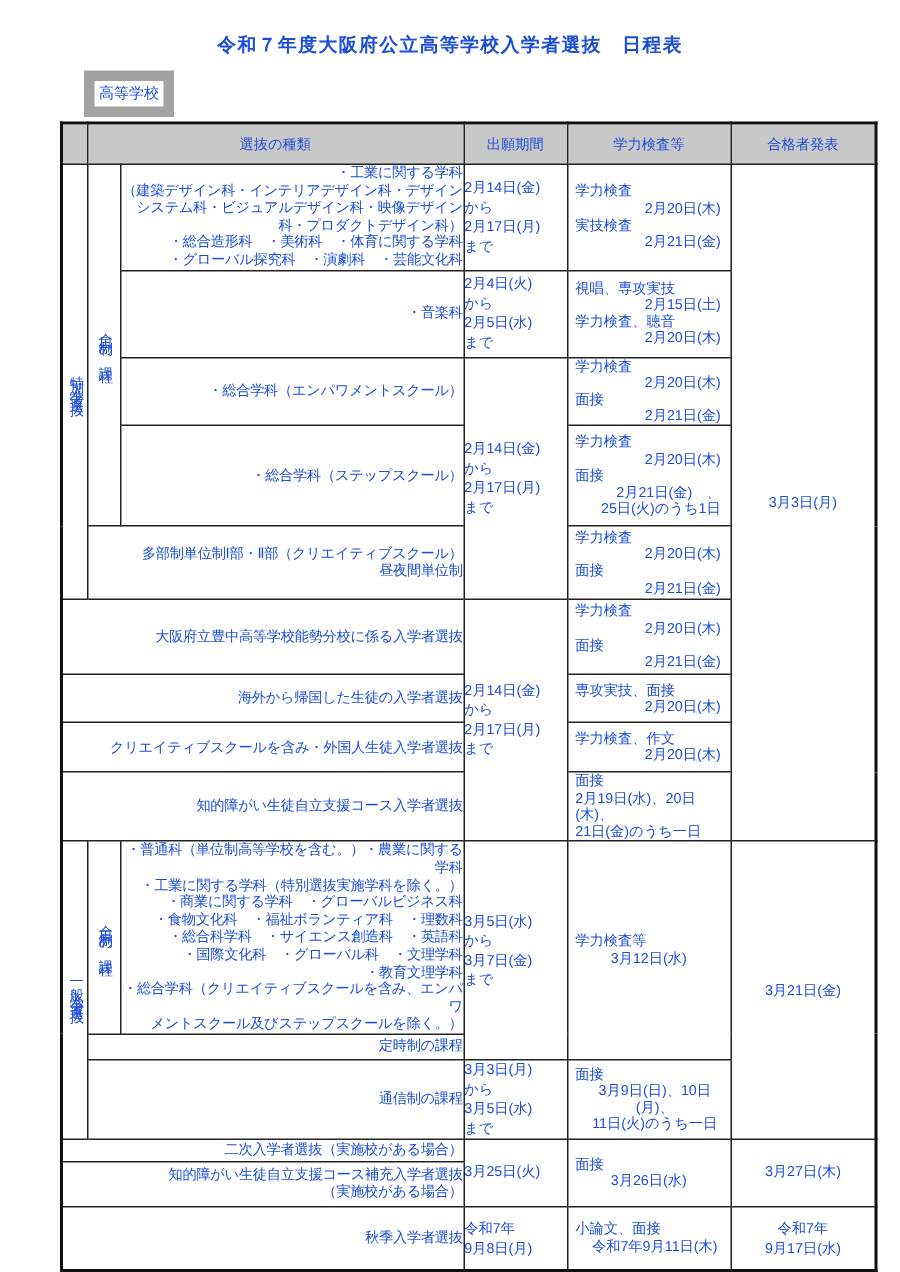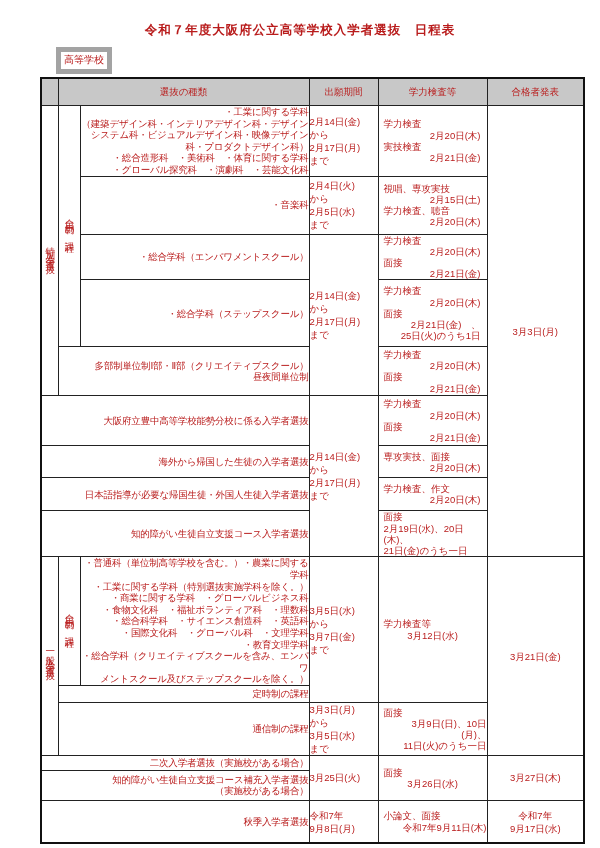--- a/index.html
+++ b/index.html
@@ -1,31 +1,31 @@
 <!DOCTYPE html>
 <html><head>
 <meta charset="utf-8">
 <style>
   html,body { margin:0; padding:0; background:#e8e8e8; }
   .page { position:relative; width:600px; height:848px; background:#ffffff; overflow:hidden;
-          font-family:"Liberation Sans","DejaVu Sans",sans-serif; color:#b91c1c; }
+          font-family:"Liberation Sans","DejaVu Sans",sans-serif; color:#1d4ed8; }
   .title { text-align:center; padding-top:22px; font-size:12.5px; font-weight:bold; letter-spacing:1px; }
   .content { margin-left:40px; }
-  .school { display:inline-block; margin:8px 0 3px 16px; border:5px solid #a3a3a3; font-size:10px; padding:1px 3px 2px 3px; }
+  .school { display:inline-block; margin:8px 0 3px 16px; border:7px solid #a3a3a3; font-size:10px; padding:1px 3px 2px 3px; }
   table.sched { border-collapse:collapse; border:2px solid #111; table-layout:fixed; width:543px; }
   table.sched td { border:1px solid #222; padding:0; font-size:9.5px; vertical-align:middle; overflow:hidden; }
   td.hd { text-align:center; background:#c8c8c8; height:26px; }
   td.bb2 { border-bottom:2px solid #111; }
   td.kind { font-size:8.5px; line-height:11.6px; white-space:pre-line; text-align:right;
             padding:2px 2px 2px 6px; letter-spacing:-0.2px; }
   td.kindfw { padding-left:5px; }
   td.period { text-align:left; white-space:pre-line; line-height:13px; }
   td.exam div { line-height:11.2px; }
   .xl  { text-align:left;  padding-left:5px; }
-  .xl2 { text-align:right;  padding-left:8px; }
+  .xl2 { text-align:center;  padding-left:8px; }
   .xr  { text-align:right; padding-right:6px; }
   .xc  { text-align:center; }
   td.announce { text-align:center; white-space:pre-line; line-height:13px; }
   td.vcell { text-align:center; }
   .vert { writing-mode:vertical-rl; text-orientation:upright; display:inline-block;
           font-size:9.5px; letter-spacing:3px; }
 </style>
 </head>
 <body>
 
@@ -140,21 +140,21 @@
 
       <tr style="height:32px">
         <td class="kind kindfw" colspan="3">海外から帰国した生徒の入学者選抜</td>
         <td class="exam">
           <div class="xl">専攻実技、面接</div>
           <div class="xr">2月20日(木)</div>
         </td>
       </tr>
 
       <tr style="height:33px">
-        <td class="kind kindfw" colspan="3">日本語指導が必要な帰国生徒・外国人生徒入学者選抜</td>
+        <td class="kind kindfw" colspan="3">クリエイティブスクールを含み・外国人生徒入学者選抜</td>
         <td class="exam">
           <div class="xl">学力検査、作文</div>
           <div class="xr">2月20日(木)</div>
         </td>
       </tr>
 
       <tr style="height:46px">
         <td class="kind kindfw bb2" colspan="3">知的障がい生徒自立支援コース入学者選抜</td>
         <td class="exam bb2">
           <div class="xl">面接</div>

